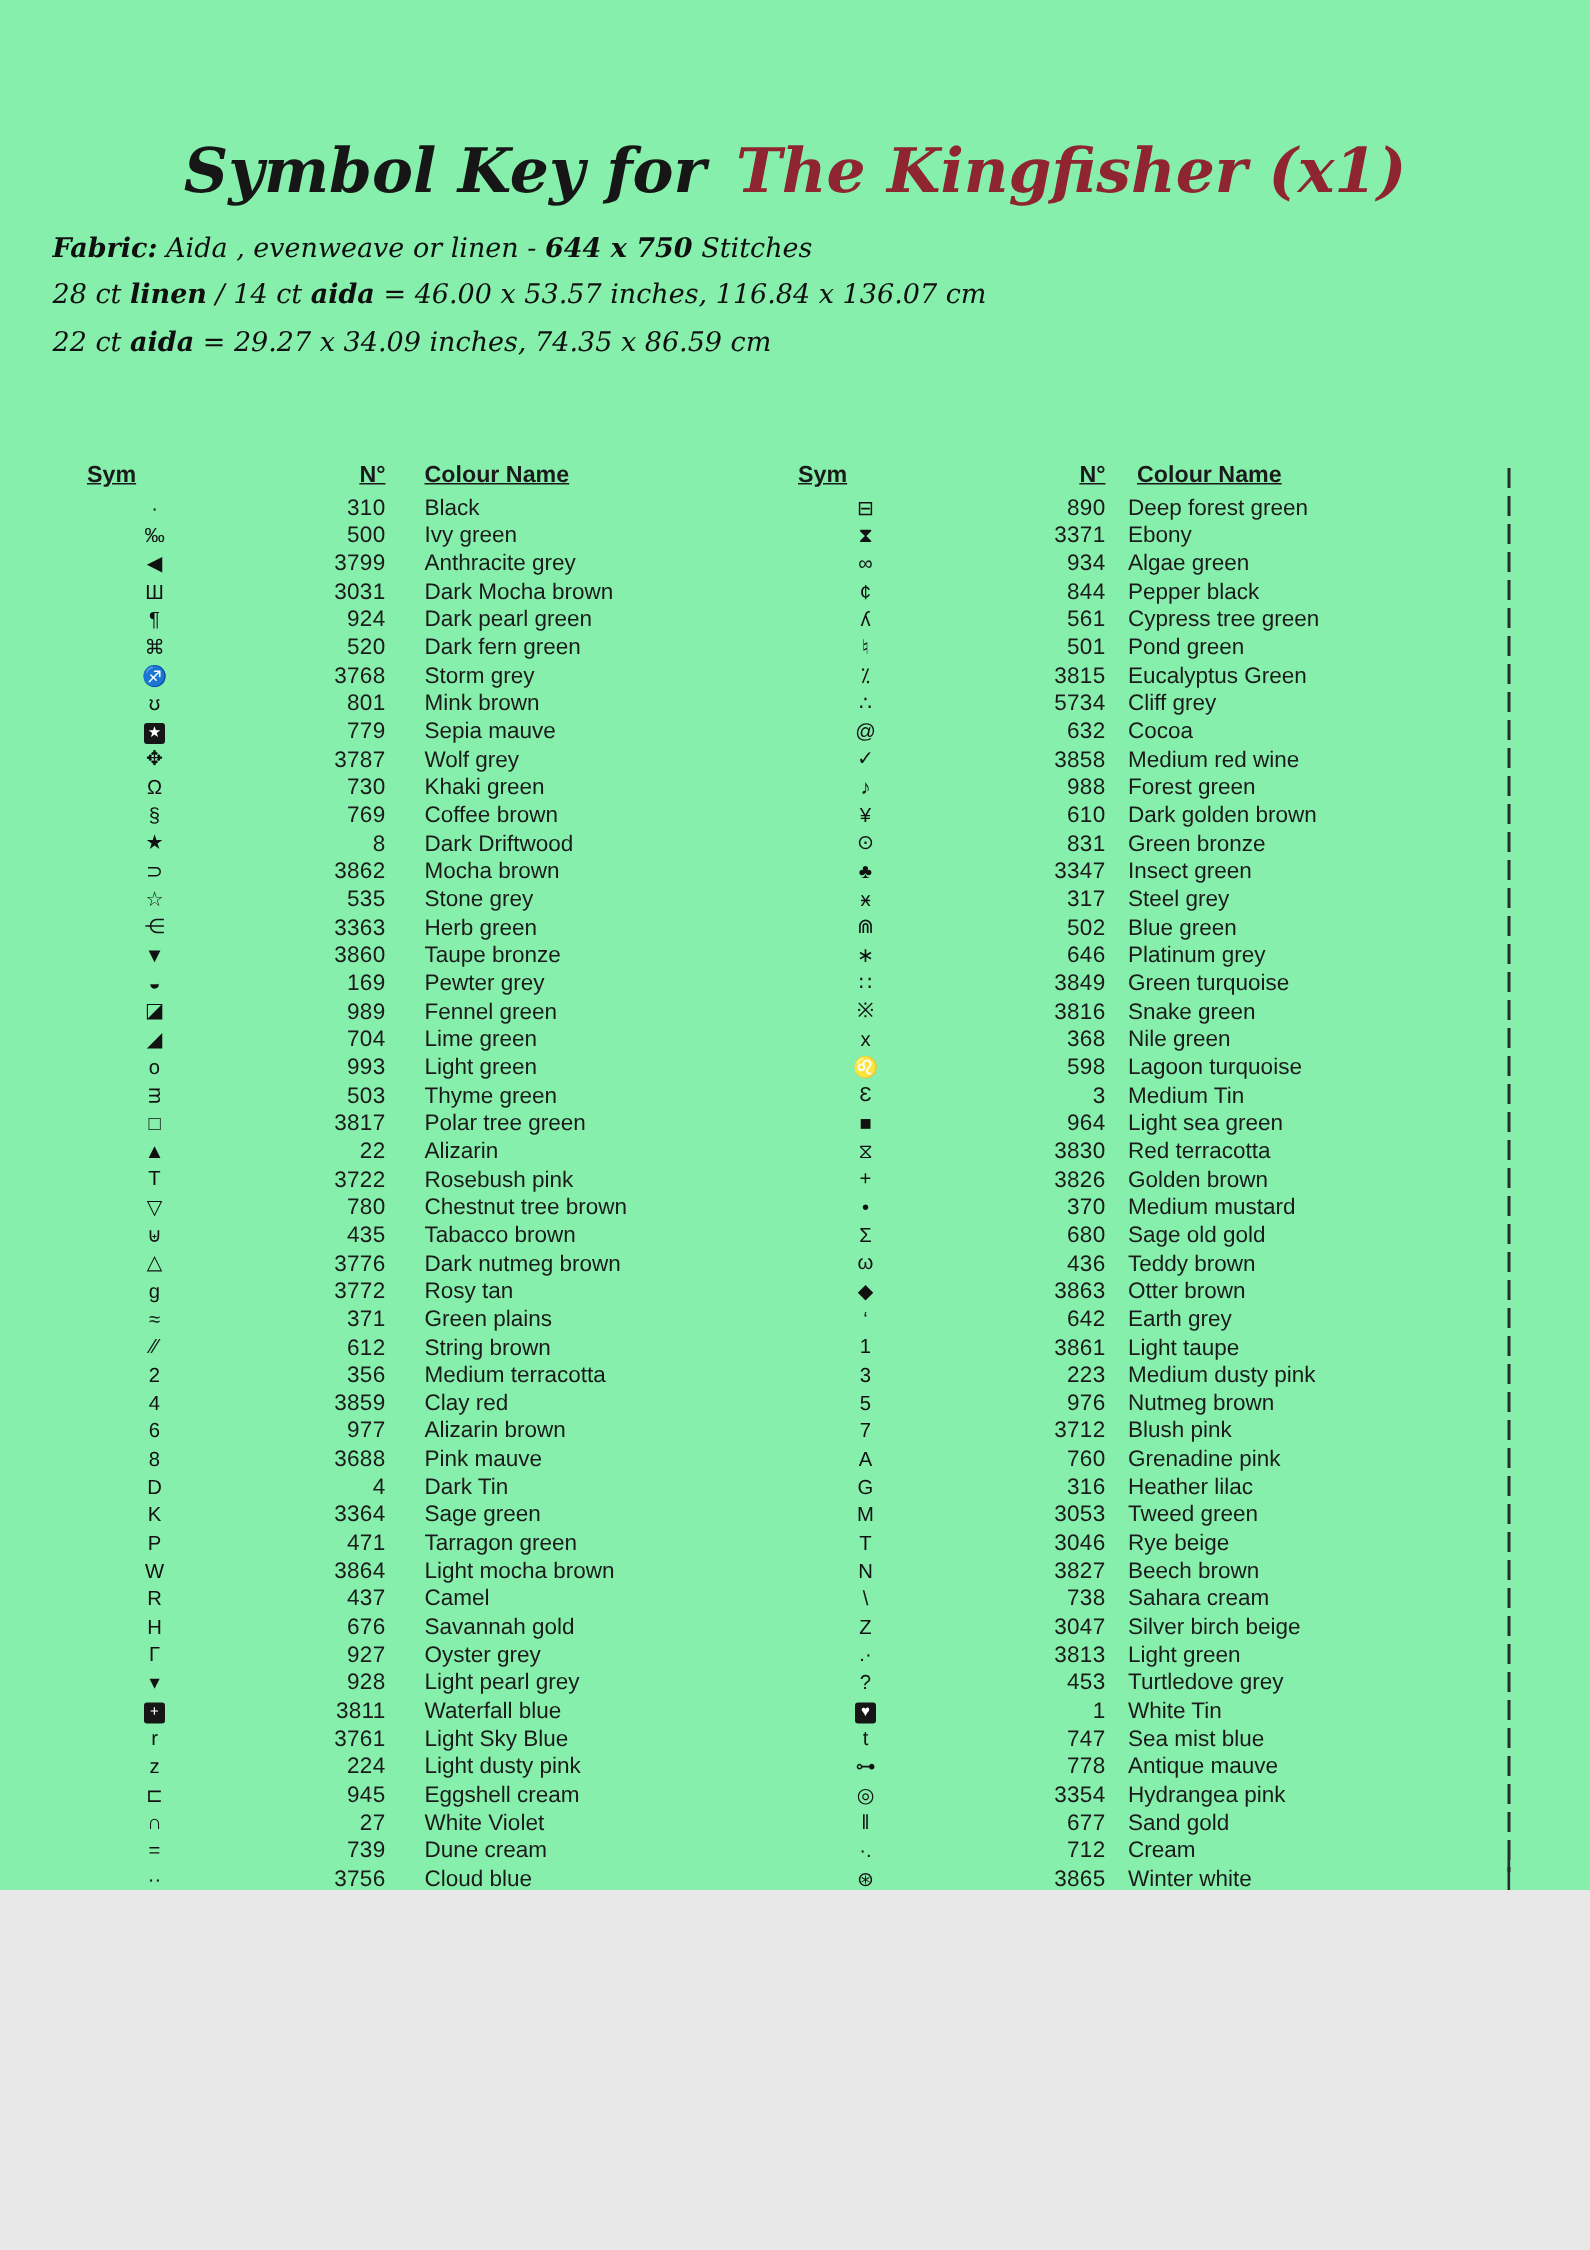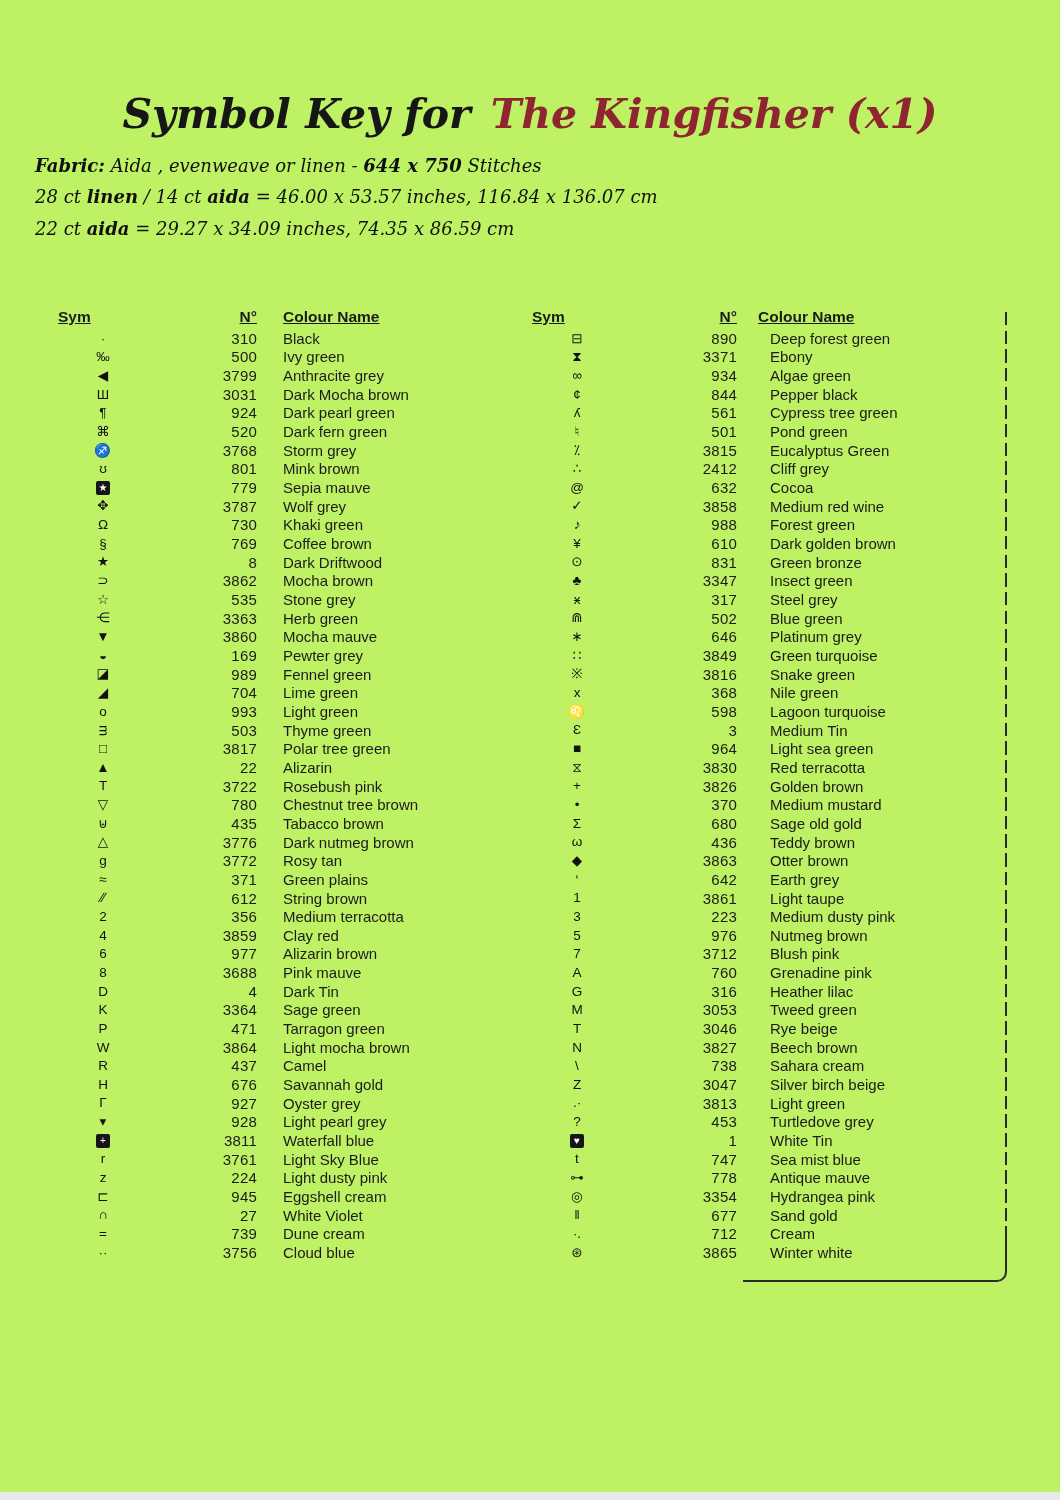--- a/index.html
+++ b/index.html
@@ -1,16 +1,16 @@
 <!DOCTYPE html>
 <html><head>
 <meta charset="utf-8">
 <style>
   html,body{margin:0;padding:0;background:#e8e8e8;}
-  .page{position:relative;width:1060px;height:1492px;background:#bef264;overflow:hidden;
+  .page{position:relative;width:1060px;height:1260px;background:#86efac;overflow:hidden;
         font-family:"Liberation Sans",sans-serif;color:#1b1b1b;margin:0 auto;}
 
   
   .title{position:absolute;top:90px;left:0;width:100%;text-align:center;
          font-family:"DejaVu Serif",serif;font-style:italic;font-weight:700;
          font-size:41px;white-space:nowrap;}
   .title .black{color:#161616;}
   .title .red{color:#8e2531;margin-left:20px;}
 
   
@@ -30,21 +30,21 @@
   .khead .cname{margin-left:26px;}
   #colR .khead .num{width:115px;}
   #colR .khead .cname{margin-left:21px;}
 
   .rows{display:block;}
   .krow{display:flex;height:18.66px;align-items:center;font-size:15px;}
   .krow .sym{width:90px;text-align:center;font-size:13.5px;line-height:1;color:#111;}
   .krow .num{width:109px;text-align:right;letter-spacing:.2px;}
   #colR .krow .num{width:115px;}
   .krow .cname{margin-left:26px;white-space:nowrap;}
-  #colR .krow .cname{margin-left:33px;text-align:right;}
+  #colR .krow .cname{margin-left:15px;text-align:right;}
   .box{display:inline-flex;align-items:center;justify-content:center;
        background:#161616;color:#ffffff;width:14px;height:14px;
        font-size:10px;line-height:14px;border-radius:2px;}
 
   
   .rborder{position:absolute;left:1005px;top:312px;width:2px;height:936px;
            background:repeating-linear-gradient(to bottom,#2b2b2b 0 13.5px,transparent 13.5px 18.66px);}
   .corner{position:absolute;left:743px;top:1240px;width:262px;height:40px;
           border-right:2.5px solid #2b2b2b;border-bottom:2.5px solid #2b2b2b;
           border-bottom-right-radius:10px;}
@@ -147,21 +147,21 @@
           <span class="cname">Stone grey</span>
         </div>
         <div class="krow">
           <span class="sym">⋲</span>
           <span class="num">3363</span>
           <span class="cname">Herb green</span>
         </div>
         <div class="krow">
           <span class="sym">▼</span>
           <span class="num">3860</span>
-          <span class="cname">Mocha mauve</span>
+          <span class="cname">Taupe bronze</span>
         </div>
         <div class="krow">
           <span class="sym">◒</span>
           <span class="num">169</span>
           <span class="cname">Pewter grey</span>
         </div>
         <div class="krow">
           <span class="sym">◪</span>
           <span class="num">989</span>
           <span class="cname">Fennel green</span>
@@ -361,21 +361,21 @@
           <span class="num">501</span>
           <span class="cname">Pond green</span>
         </div>
         <div class="krow">
           <span class="sym">⁒</span>
           <span class="num">3815</span>
           <span class="cname">Eucalyptus Green</span>
         </div>
         <div class="krow">
           <span class="sym">∴</span>
-          <span class="num">2412</span>
+          <span class="num">5734</span>
           <span class="cname">Cliff grey</span>
         </div>
         <div class="krow">
           <span class="sym">@</span>
           <span class="num">632</span>
           <span class="cname">Cocoa</span>
         </div>
         <div class="krow">
           <span class="sym">✓</span>
           <span class="num">3858</span>

